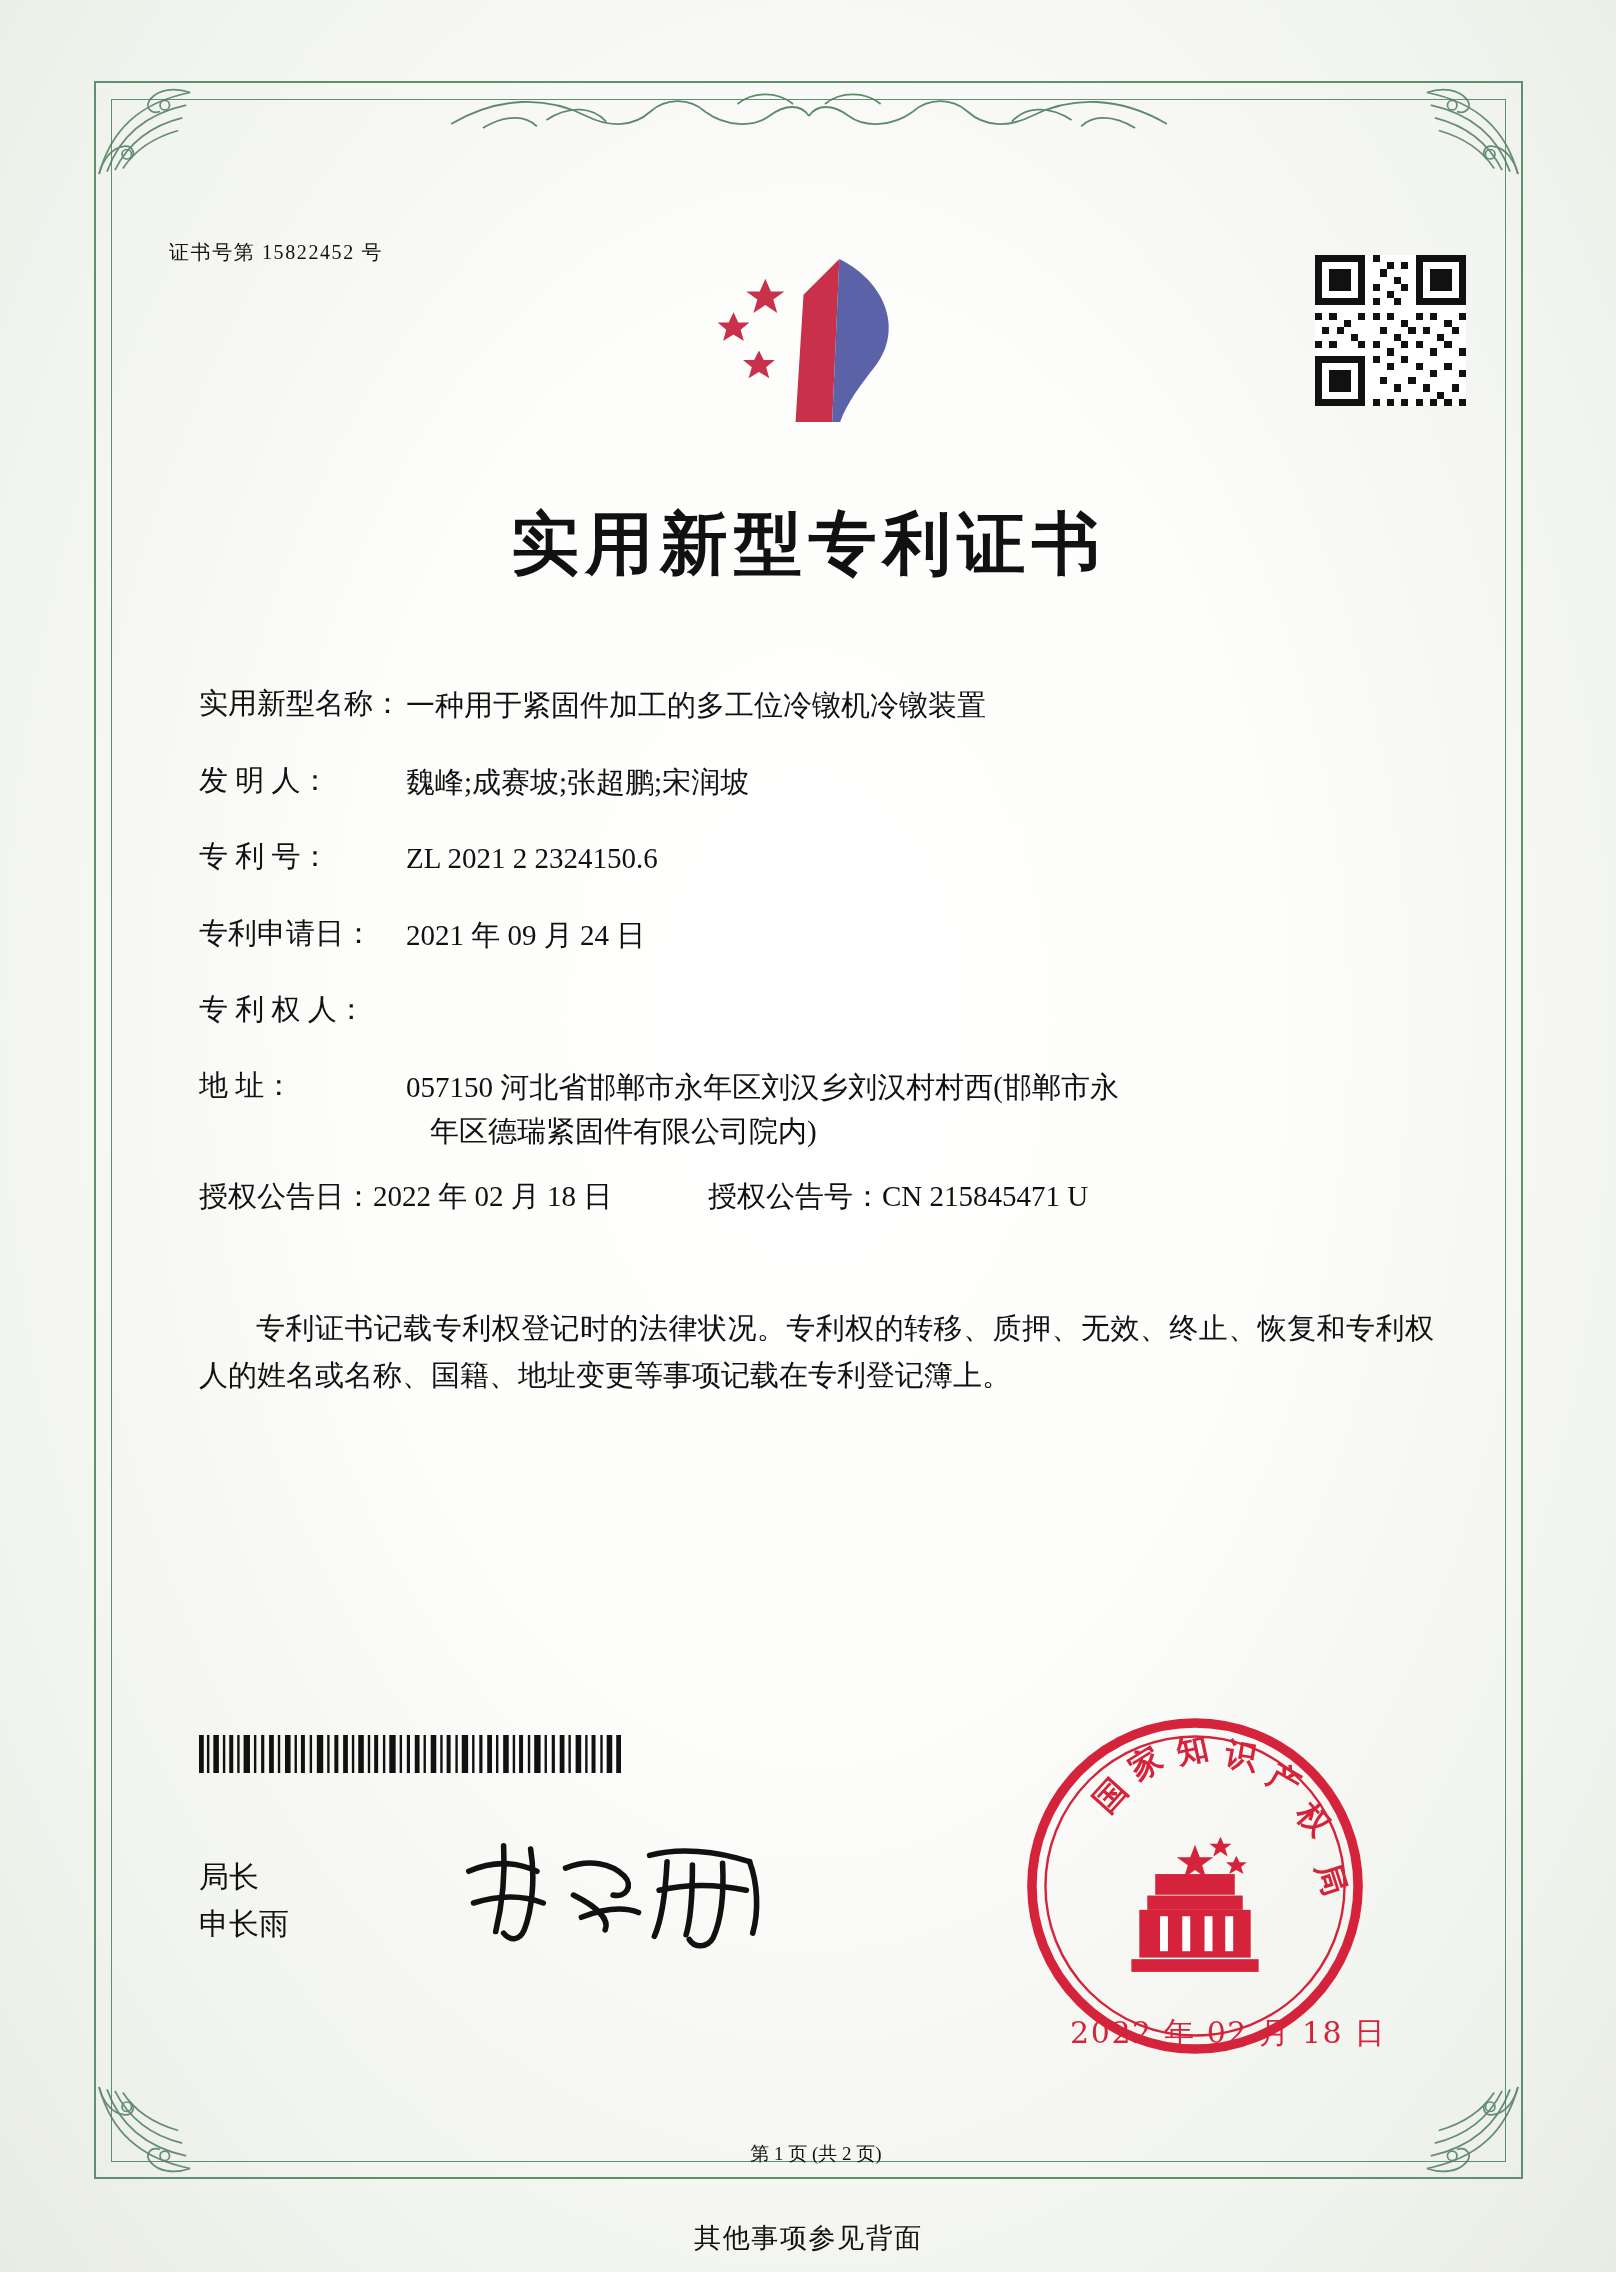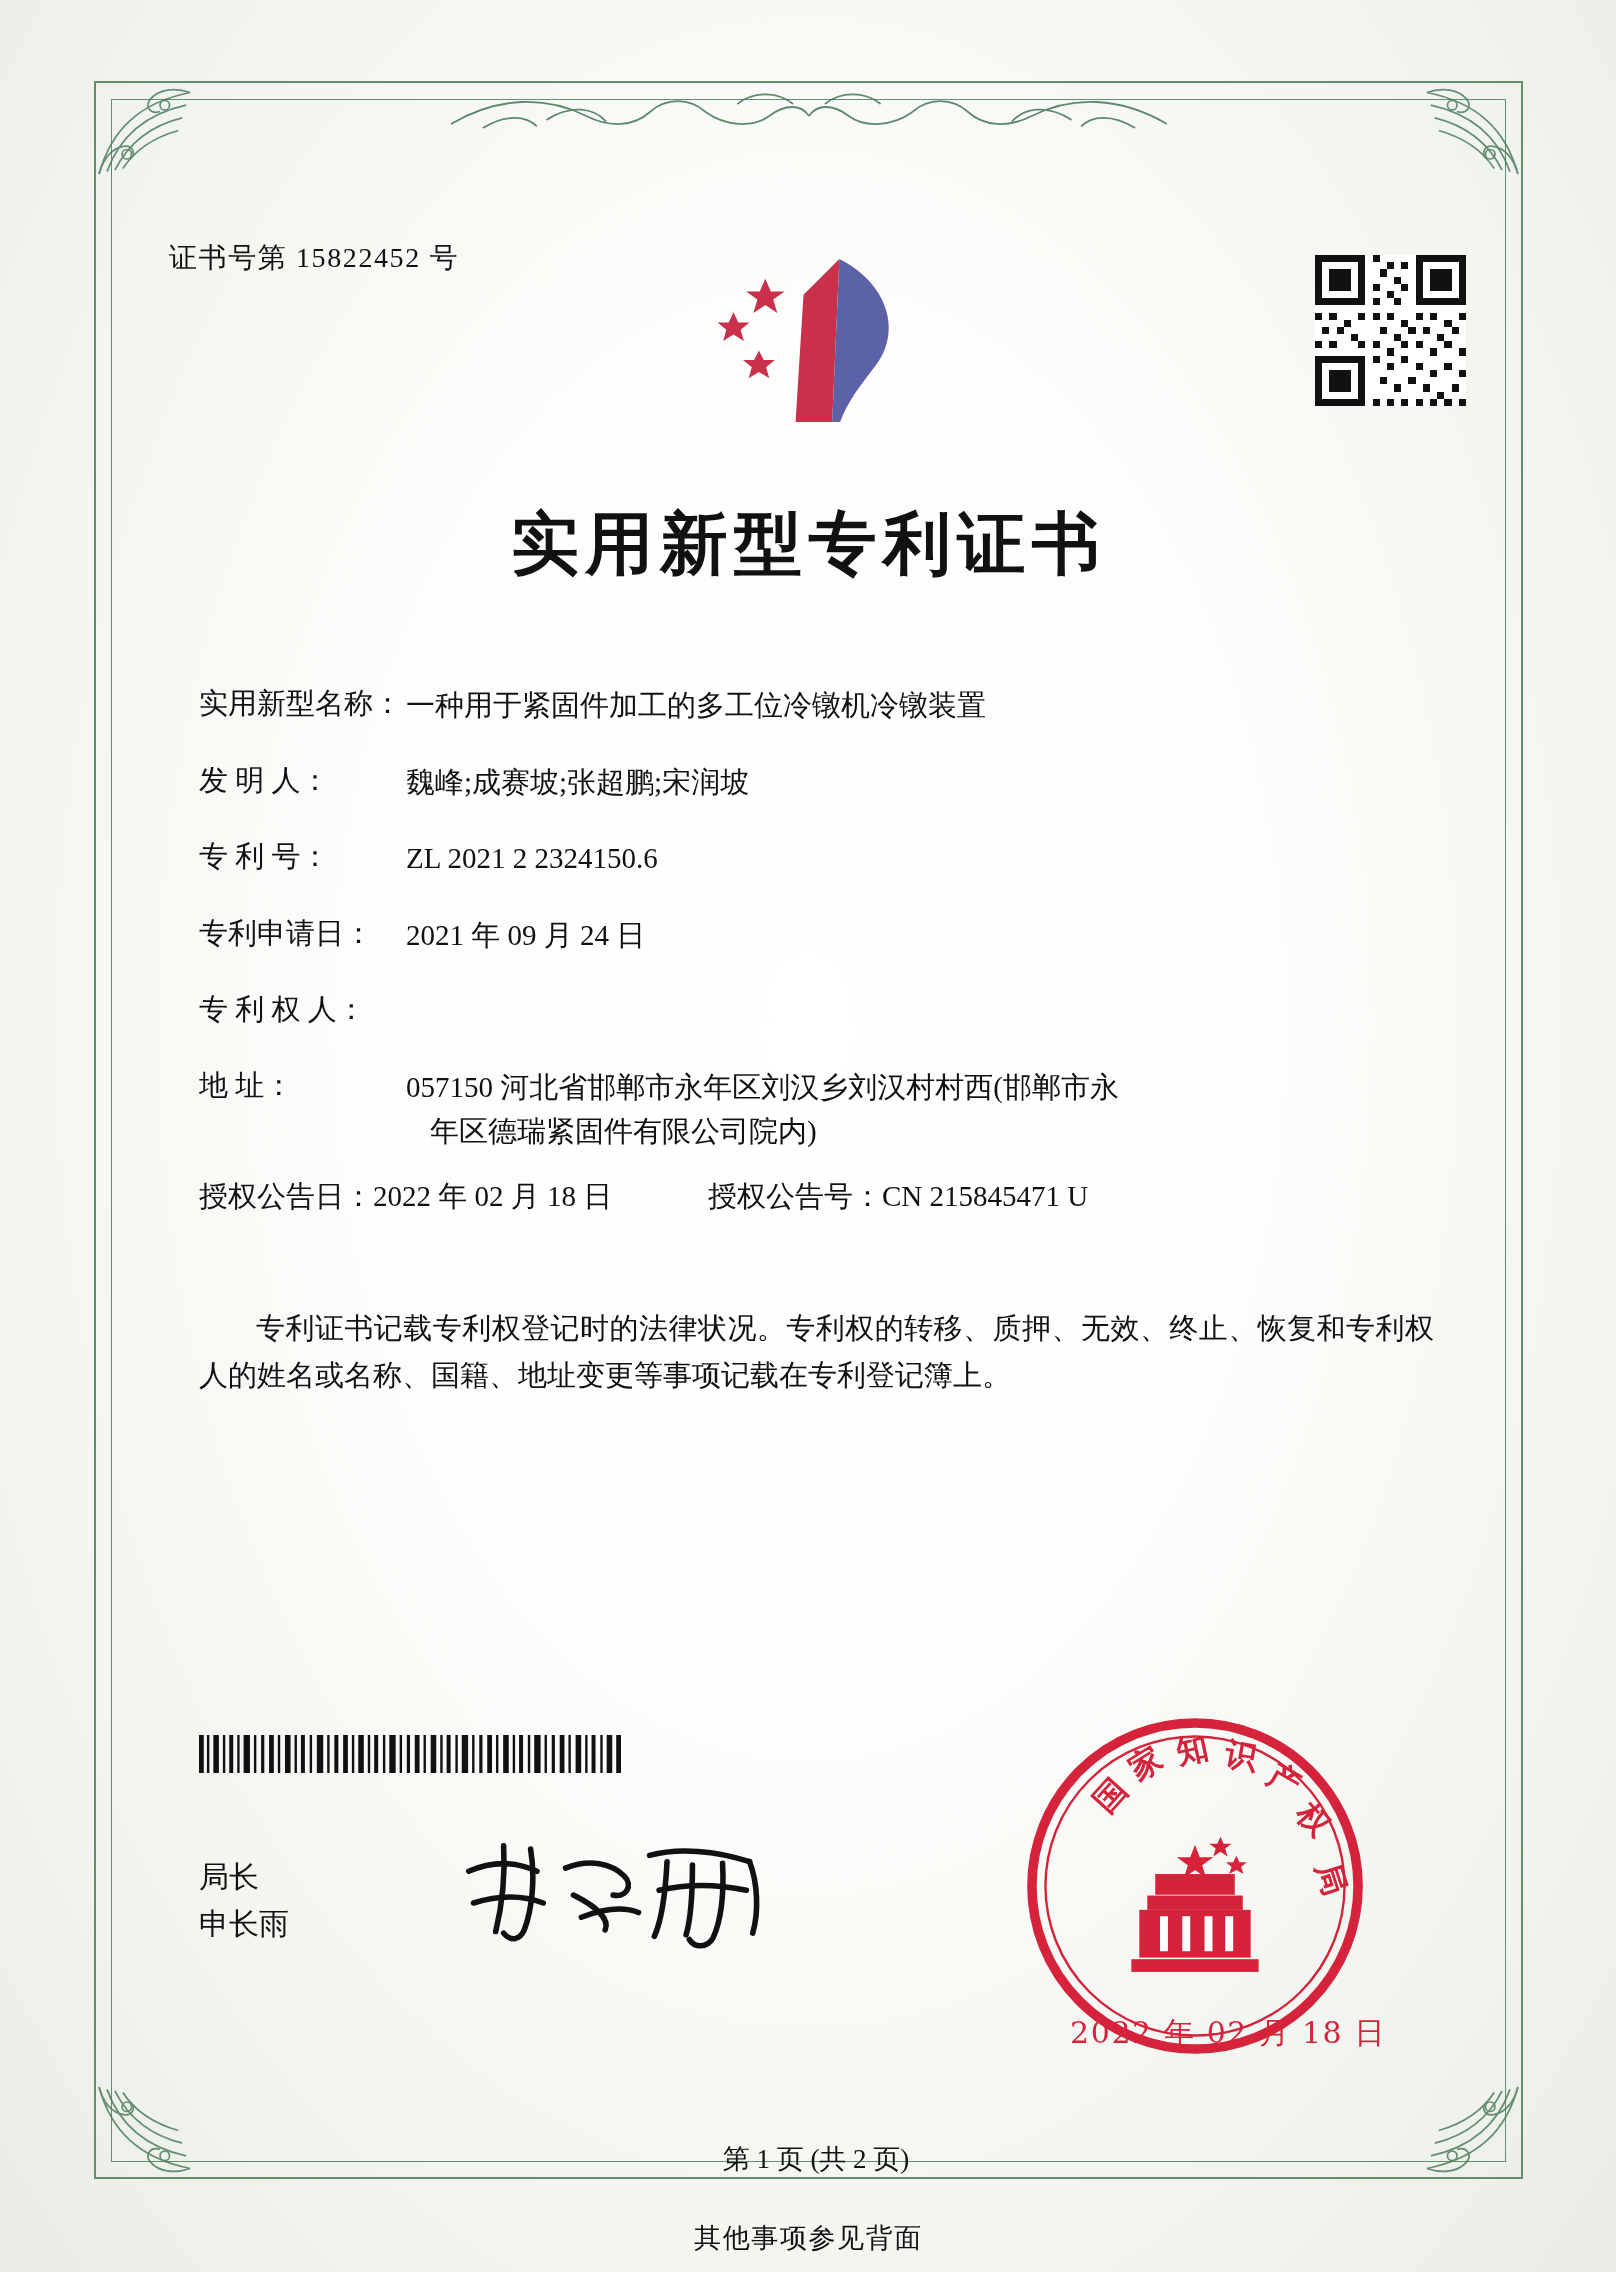--- a/index.html
+++ b/index.html
@@ -36,21 +36,21 @@
   .c-bl{left:95px;bottom:95px;transform:scaleY(-1);}
   .c-br{right:95px;bottom:95px;transform:scale(-1,-1);}
   .top-flourish{
     position:absolute;left:50%;top:80px;transform:translateX(-50%);
     width:716px;height:56px;color:#4d7d5f;opacity:.9;
   }
   .top-flourish svg{width:100%;height:100%;}
 
   .cert-no{
     position:absolute;left:169px;top:239px;
-    font-size:28px;letter-spacing:1.6px;color:#111;
+    font-size:20px;letter-spacing:1.6px;color:#111;
   }
   .logo{
     position:absolute;left:676px;top:239px;width:263px;height:195px;
   }
   .logo svg{width:100%;height:100%;}
   .qr{
     position:absolute;right:151px;top:255px;width:151px;height:151px;
   }
   .qr svg{width:100%;height:100%;}
 
@@ -116,21 +116,21 @@
   }
   .seal svg{width:100%;height:100%;}
   .seal-date{
     position:absolute;right:231px;top:2013px;
     font-size:30px;color:#d4233a;letter-spacing:1.6px;
     font-family:"DejaVu Serif", serif;
   }
 
   .page-no{
     position:absolute;left:0;right:0;top:2141px;text-align:center;
-    font-size:27px;color:#111;padding-left:15px;
+    font-size:19px;color:#111;padding-left:15px;
   }
   .footnote{
     position:absolute;left:0;right:0;top:2220px;text-align:center;
     font-size:27px;color:#111;letter-spacing:1.6px;
   }
 </style>
 </head>
 <body>
 
 <div class="page">

